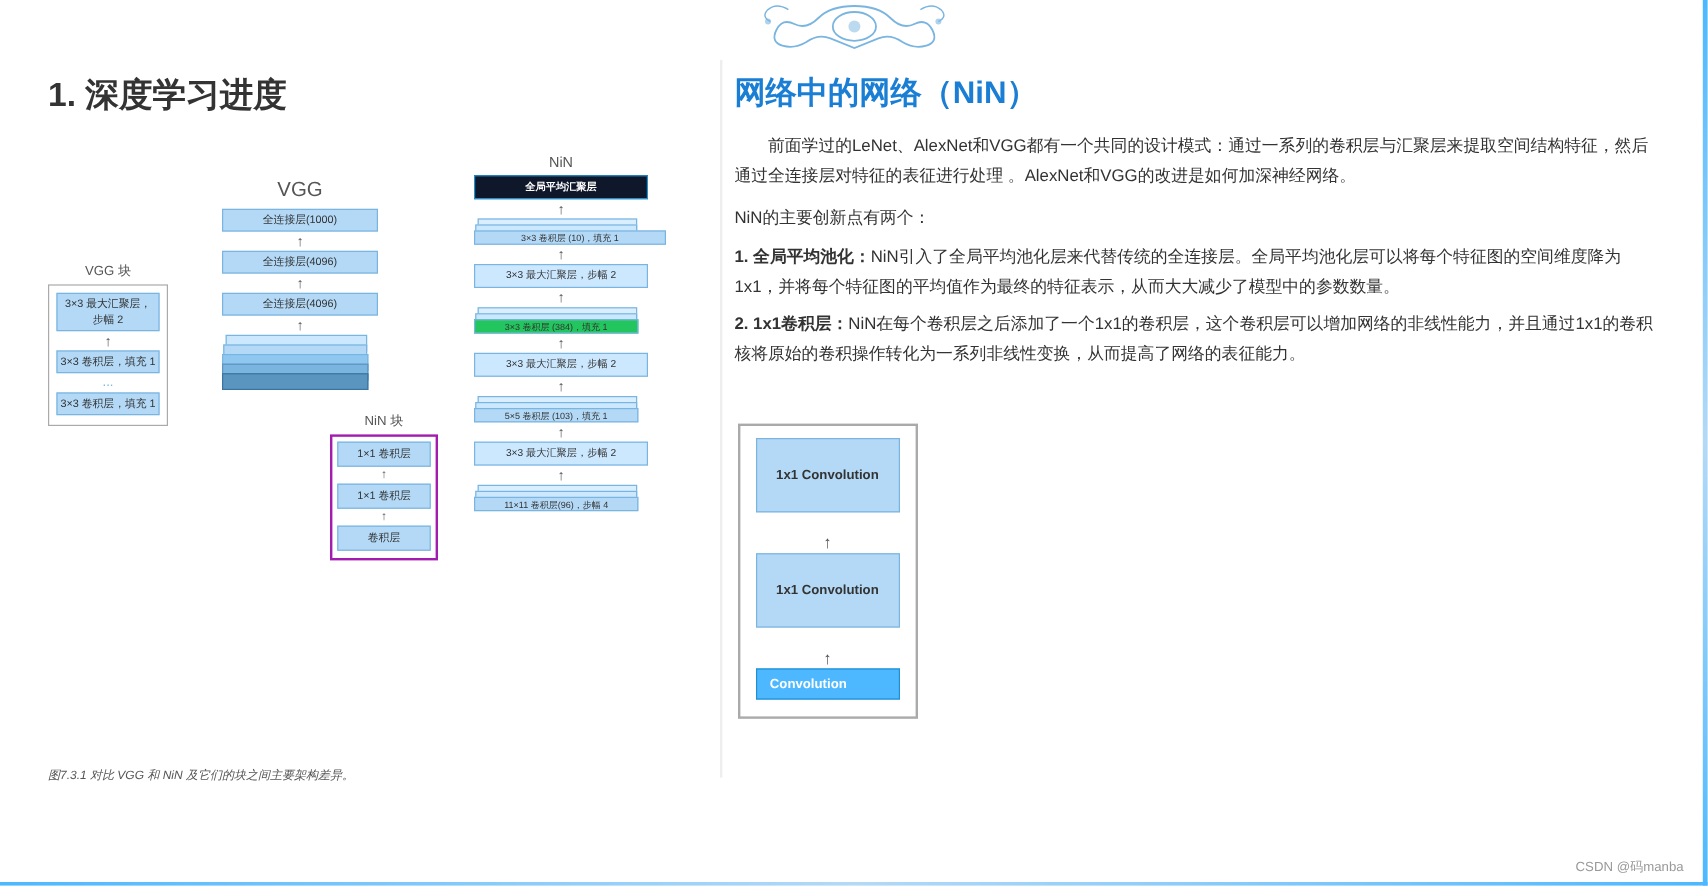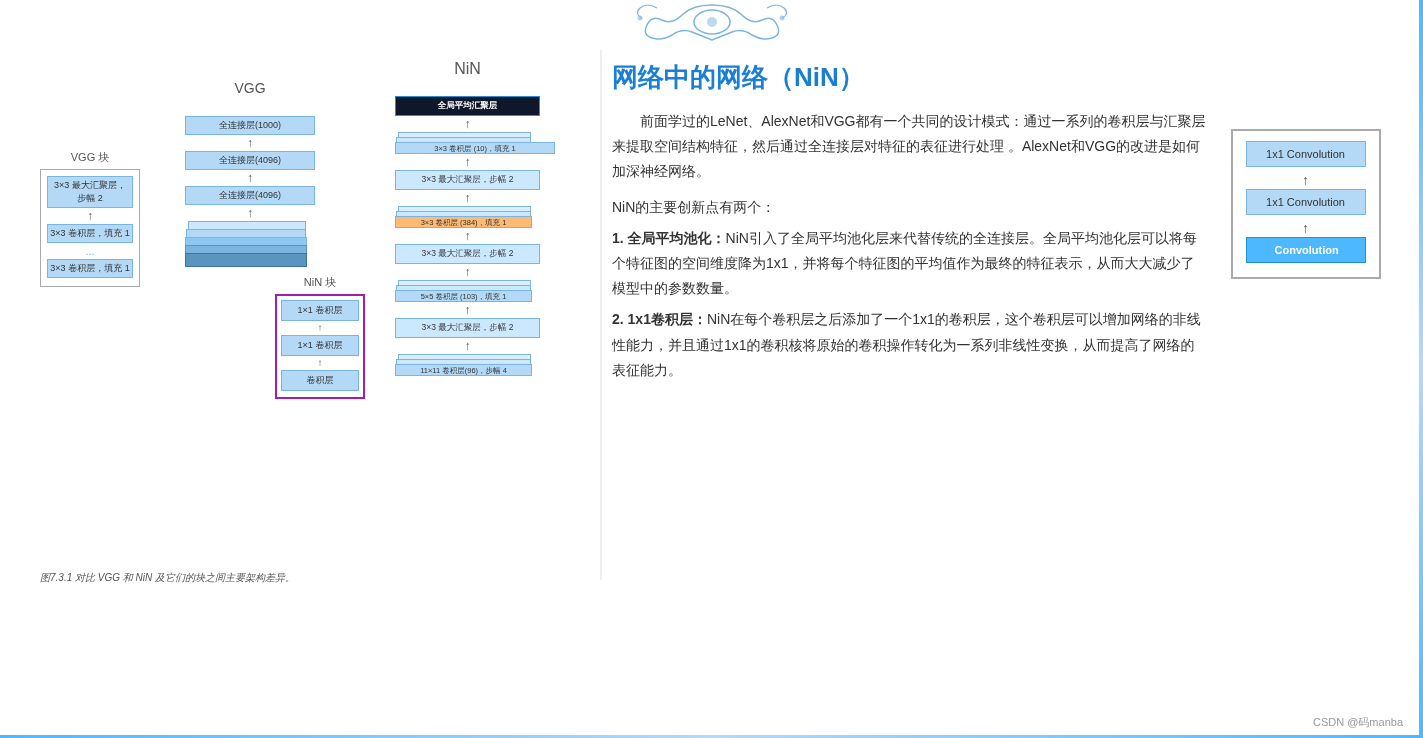--- a/index.html
+++ b/index.html
@@ -79,24 +79,24 @@
 
     
     .vgg-main {
       position: absolute;
       left: 145px;
       top: 30px;
       width: 130px;
     }
 
     .vgg-label {
-      font-size: 14px;
-      color: #555;
-      text-align: center;
-      margin-bottom: 20px;
+      font-size: 17px;
+      color: #555;
+      text-align: center;
+      margin-bottom: 6px;
     }
 
     
     .nin-block-outer {
       position: absolute;
       left: 230px;
       top: 220px;
       width: 90px;
     }
 
@@ -115,24 +115,24 @@
 
     
     .nin-main {
       position: absolute;
       left: 355px;
       top: 10px;
       width: 145px;
     }
 
     .nin-label {
-      font-size: 16px;
-      color: #555;
-      text-align: center;
-      margin-bottom: 18px;
+      font-size: 12px;
+      color: #555;
+      text-align: center;
+      margin-bottom: 4px;
     }
 
     .layer-box-blue {
       background: #0f172a;
       border: 1px solid #2090d0;
       text-align: center;
       font-size: 8.5px;
       color: #fff;
       padding: 3px 2px;
       margin-bottom: 2px;
@@ -168,20 +168,21 @@
     .section-title-right {
       font-size: 26px;
       color: #1a7fd4;
       margin-bottom: 14px;
       margin-top: 10px;
     }
 
     .content-with-diagram {
       display: flex;
       gap: 20px;
+      flex-direction: column;
     }
 
     .text-content {
       flex: 1;
     }
 
     .paragraph {
       font-size: 14px;
       line-height: 1.8;
       color: #333;
@@ -215,32 +216,33 @@
       gap: 0;
       width: 150px;
     }
 
     .nin-right-layer {
       background: #b3d9f7;
       border: 1px solid #7ab5e0;
       text-align: center;
       font-size: 11px;
       color: #333;
-      padding: 6px 10px;
+      padding: 24px 10px;
       width: 120px;
-      margin-bottom: 4px;
+      margin-bottom: 16px;
+      font-weight: bold;
     }
 
     .nin-right-layer-dark {
       background: #4db8ff;
       border: 1px solid #2090d0;
       font-size: 11px;
       color: #fff;
       font-weight: bold;
-      padding: 6px 28px;
+      padding: 6px 11px;
       width: 120px;
       margin-bottom: 4px;
     }
 
     .footer-brand {
       position: absolute;
       bottom: 8px;
       right: 20px;
       font-size: 11px;
       color: #999;
@@ -289,20 +291,23 @@
 
   <path d="M55,8 Q45,2 38,8 Q32,14 40,18" fill="none" stroke="#7ab5e0" stroke-width="1.2"></path>
   <path d="M165,8 Q175,2 182,8 Q188,14 180,18" fill="none" stroke="#7ab5e0" stroke-width="1.2"></path>
   <circle cx="38" cy="18" r="2.5" fill="#7ab5e0" opacity="0.6"></circle>
   <circle cx="180" cy="18" r="2.5" fill="#7ab5e0" opacity="0.6"></circle>
 </svg>
 
 <div class="page-container" style="padding-top:50px;">
 
   <div class="left-section">
+    <h1 class="section-title">
+      <span>1.</span> <span>深度学习进度</span>
+    </h1>
 
     <div class="diagram-area">
 
       <div class="vgg-block-outer">
         <div class="vgg-block-label">VGG 块</div>
         <div class="vgg-block-border">
           <div class="layer-box">3×3 最大汇聚层，步幅 2</div>
           <div class="arrow-up">↑</div>
           <div class="layer-box">3×3 卷积层，填充 1</div>
           <div class="dots-decoration">...</div>
@@ -349,21 +354,21 @@
           <div style="position:absolute;top:5px;left:1px;width:135px;height:10px;background:#cce8ff;border:1px solid #7ab5e0;"></div>
           <div style="position:absolute;top:10px;left:0;width:160px;height:12px;background:#b3d9f7;border:1px solid #7ab5e0;font-size:7.5px;text-align:center;line-height:12px;color:#333;">3×3 卷积层 (10)，填充 1</div>
         </div>
         <div class="arrow-up">↑</div>
         <div class="layer-box-mid">3×3 最大汇聚层，步幅 2</div>
         <div class="arrow-up">↑</div>
 
         <div style="position:relative; height:22px; margin-bottom:2px;">
           <div style="position:absolute;top:0;left:3px;width:133px;height:10px;background:#d9eeff;border:1px solid #7ab5e0;"></div>
           <div style="position:absolute;top:5px;left:1px;width:135px;height:10px;background:#cce8ff;border:1px solid #7ab5e0;"></div>
-          <div style="position:absolute;top:10px;left:0;width:137px;height:12px;background:#fdba74;border:1px solid #7ab5e0;font-size:7.5px;text-align:center;line-height:12px;color:#333;">3×3 卷积层 (384)，填充 1</div>
+          <div style="position:absolute;top:10px;left:0;width:137px;height:12px;background:#22c55e;border:1px solid #7ab5e0;font-size:7.5px;text-align:center;line-height:12px;color:#333;">3×3 卷积层 (384)，填充 1</div>
         </div>
         <div class="arrow-up">↑</div>
         <div class="layer-box-mid">3×3 最大汇聚层，步幅 2</div>
         <div class="arrow-up">↑</div>
 
         <div style="position:relative; height:22px; margin-bottom:2px;">
           <div style="position:absolute;top:0;left:3px;width:133px;height:10px;background:#d9eeff;border:1px solid #7ab5e0;"></div>
           <div style="position:absolute;top:5px;left:1px;width:135px;height:10px;background:#cce8ff;border:1px solid #7ab5e0;"></div>
           <div style="position:absolute;top:10px;left:0;width:137px;height:12px;background:#b3d9f7;border:1px solid #7ab5e0;font-size:7.5px;text-align:center;line-height:12px;color:#333;">5×5 卷积层 (103)，填充 1</div>
         </div>

